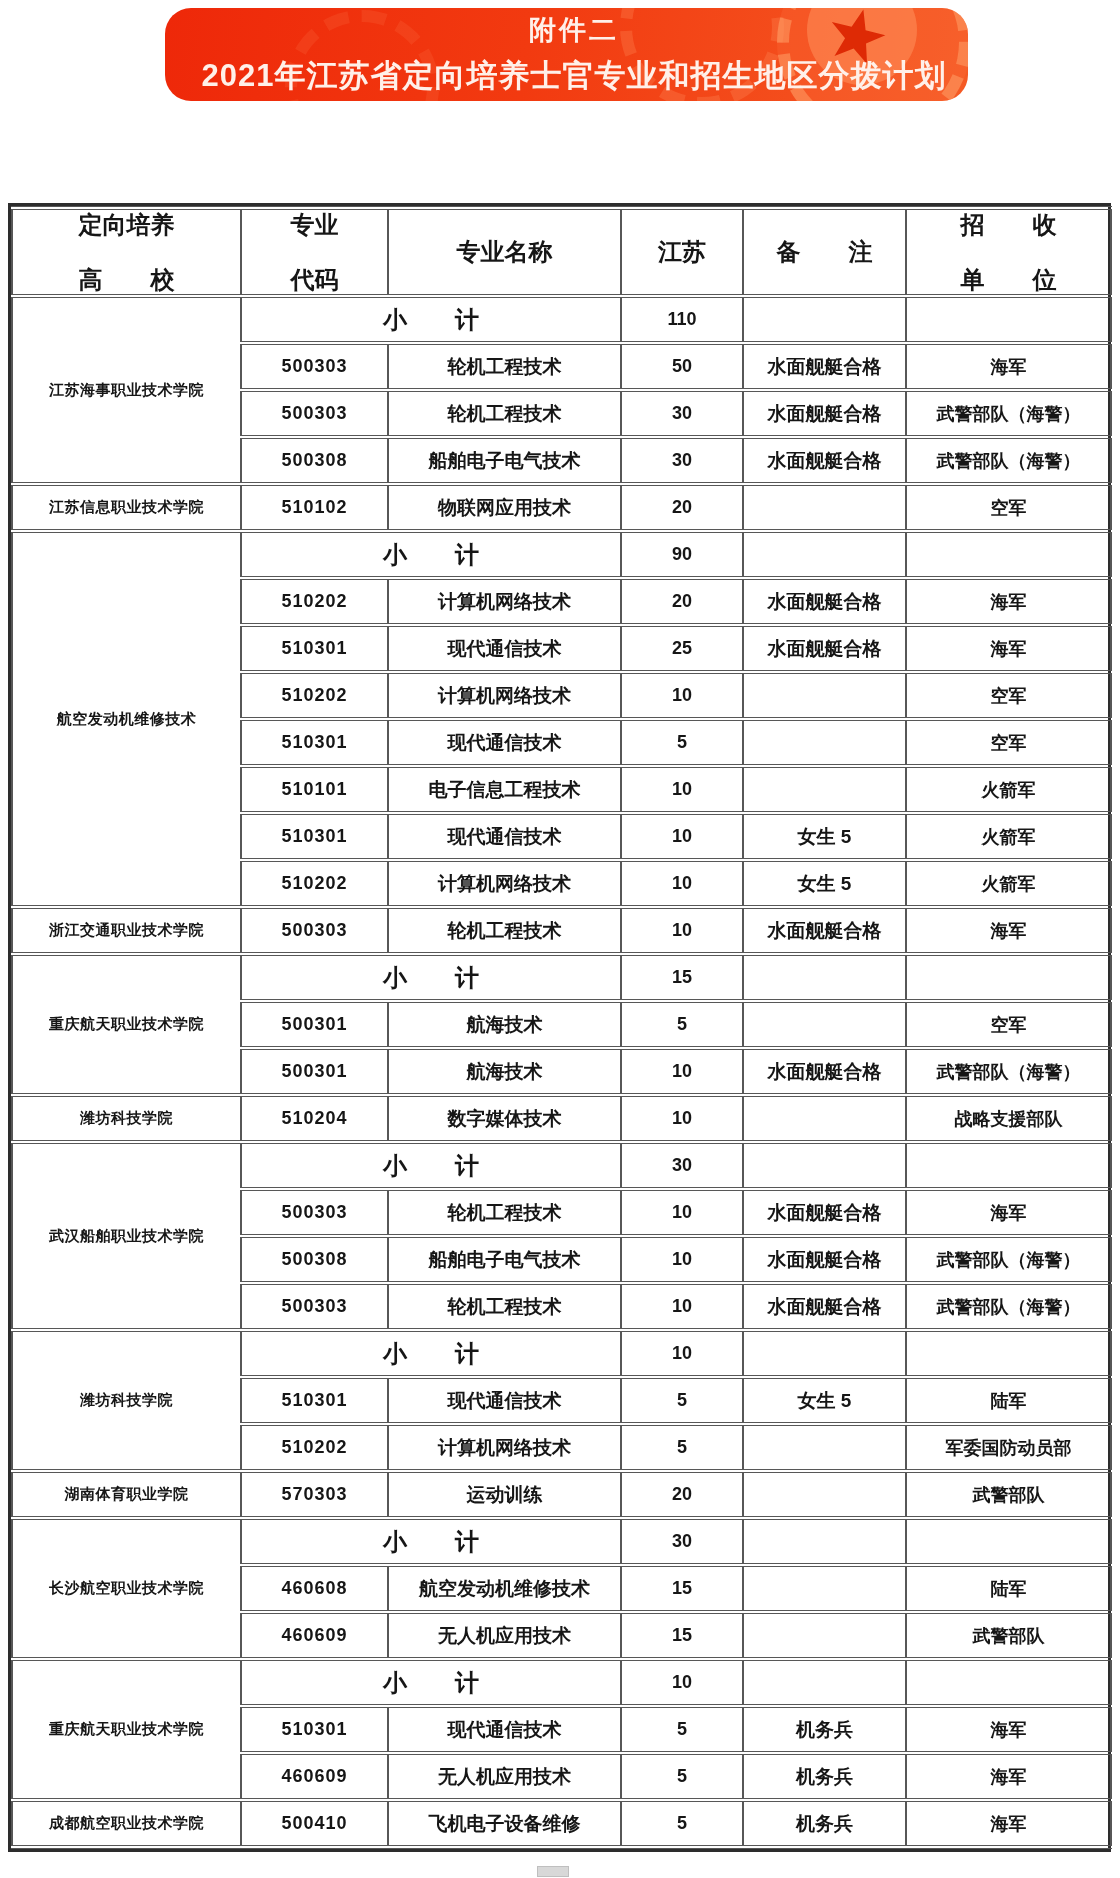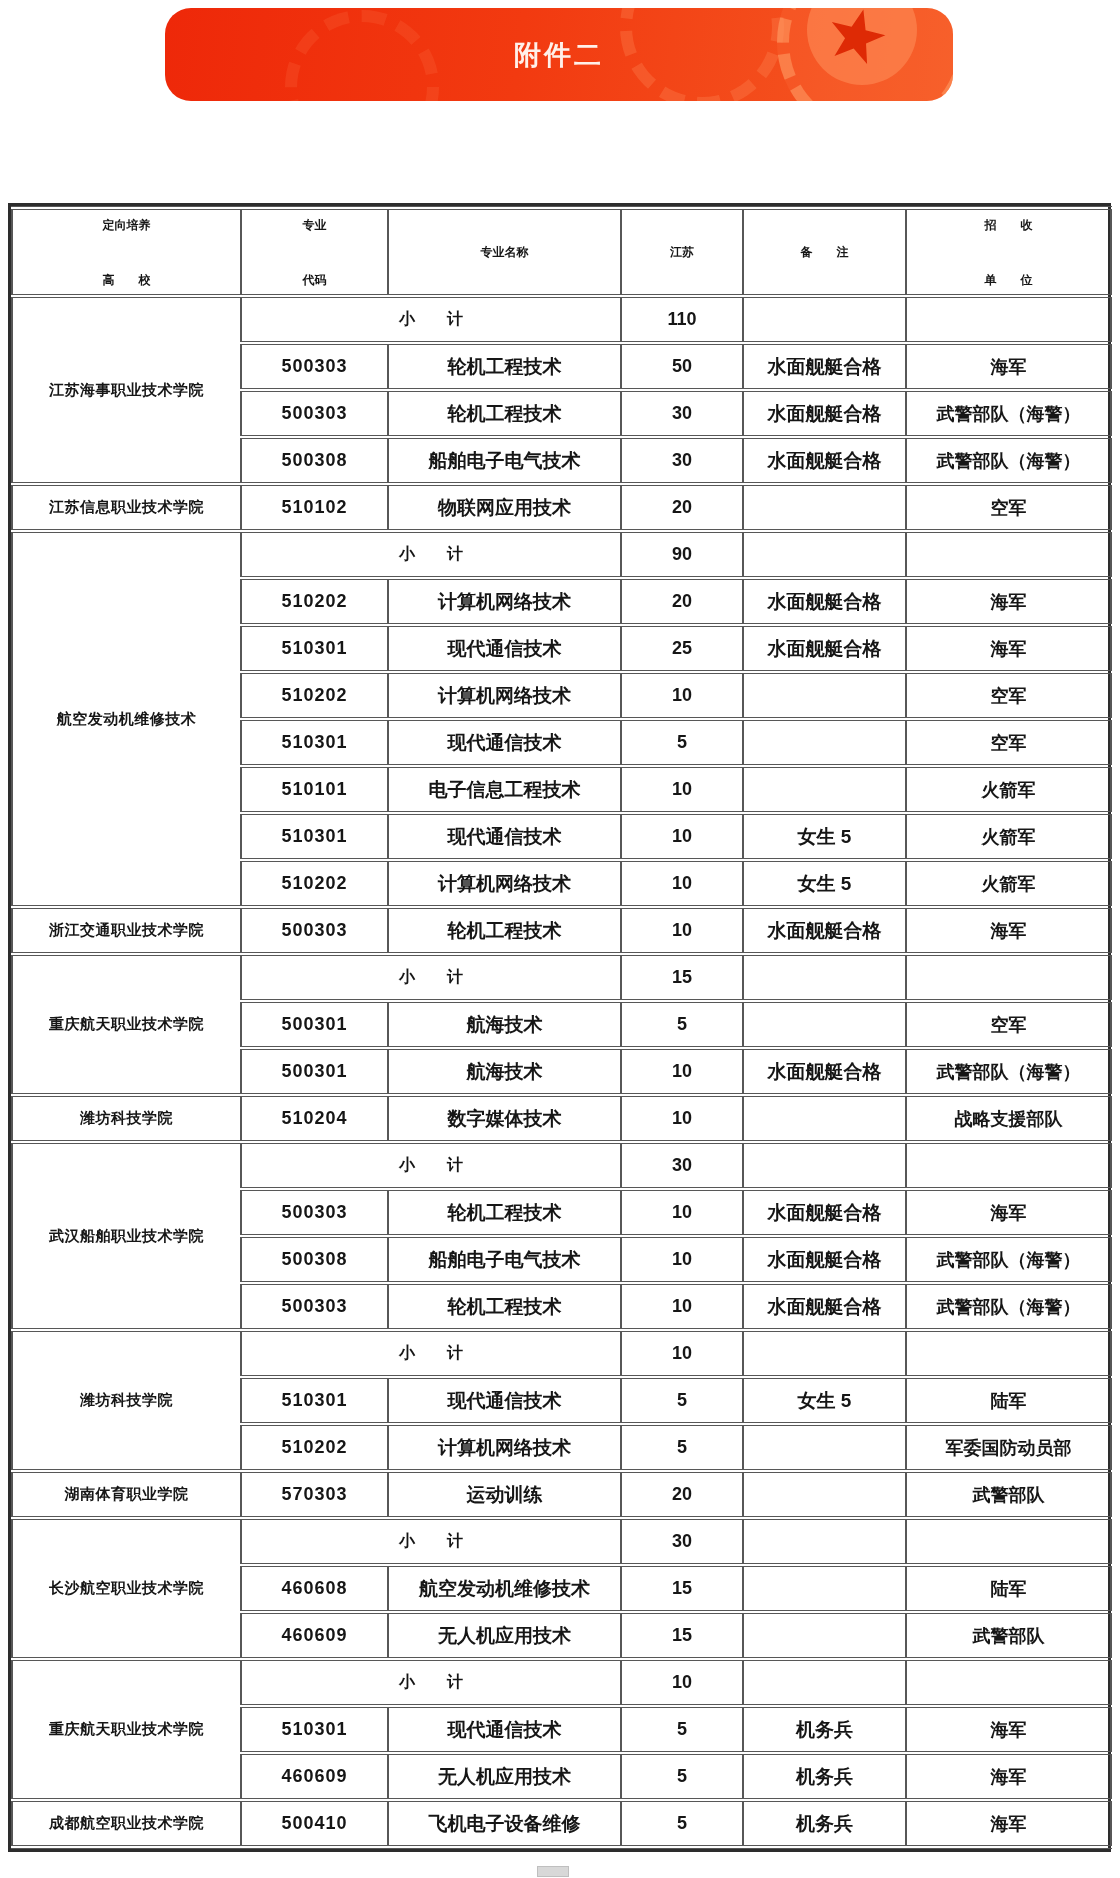--- a/index.html
+++ b/index.html
@@ -9,20 +9,21 @@
     font-family:"Liberation Sans","DejaVu Sans",sans-serif;
     color:#161616;
   }
 
   
   .banner {
     position:absolute; left:165px; top:8px; width:788px; height:93px;
     border-radius:26px; overflow:hidden;
     display:flex; flex-direction:column; justify-content:center; align-items:center;
     gap:7px;
+    padding-left:15px;
   }
   .banner .deco { position:absolute; border-radius:50%; pointer-events:none; }
   .ring-left   { left:120px; top:2px;  width:130px; height:130px; border:12px dashed rgba(255,130,85,0.18); }
   .ring-mid    { left:455px; top:-63px; width:140px; height:140px; border:12px dashed rgba(255,140,90,0.30); }
   .emblem-outer{ left:612px; top:-63px; width:170px; height:170px;
                  border:12px dashed rgba(255,165,110,0.50); background:rgba(255,120,70,0.22); }
   .emblem-inner{ left:642px; top:-33px; width:110px; height:110px; background:rgba(255,150,95,0.50); }
   .star { position:absolute; left:662px; top:-3px; width:60px; height:60px; transform:rotate(14deg); }
   .banner-line1 { position:relative; z-index:2; font-size:27px; font-weight:bold; letter-spacing:3px; }
   .banner-line2 { position:relative; z-index:2; font-size:31px; font-weight:bold; letter-spacing:1px; white-space:nowrap; }
@@ -32,48 +33,49 @@
     position:absolute; left:8px; top:203px; width:1103px;
     border:3px solid #2d2d2d; box-sizing:border-box; background:#fff;
   }
   table { border-collapse:collapse; table-layout:fixed; width:100%; }
   th, td {
     border-left:2px solid #575757; border-right:2px solid #575757;
     border-top:4px double #575757; border-bottom:4px double #575757;
     text-align:center; vertical-align:middle;
     font-weight:bold; padding:0; overflow:hidden; white-space:nowrap;
   }
-  thead th { height:84px; font-size:12px; }
+  thead th { height:84px; font-size:24px; }
   .hl { line-height:20px; }
   .hl + .hl { margin-top:35px; }
   tbody td { height:43px; font-size:19px; }
   td.college { font-size:15px; letter-spacing:0.5px; }
   td.code    { font-size:18px; letter-spacing:1px; }
   td.num     { font-size:18px; }
   td.unit    { font-size:18px;border-radius:15px; }
-  td.subtotal{ font-size:16px;border-radius:20px; }
+  td.subtotal{ font-size:24px;border-radius:20px; }
 
   
   .scan-artifact {
     position:absolute; left:537px; top:1866px; width:32px; height:11px;
     background:#d8d8d8; border:1px solid #bfbfbf; box-sizing:border-box;
   }
 </style>
 </head>
 <body>
 
 <div class="banner" style="background: linear-gradient(97deg, rgb(238, 40, 9) 0%, rgb(242, 58, 16) 45%, rgb(245, 90, 36) 100%); color: rgb(255, 240, 233);">
   <div class="deco ring-left"></div>
   <div class="deco ring-mid"></div>
   <div class="deco emblem-outer"></div>
   <div class="deco emblem-inner"></div>
   <svg class="star" viewBox="0 0 100 100" aria-hidden="true">
     <polygon points="50,6 62,39 96,39 68,60 78,93 50,73 22,93 32,60 4,39 38,39" fill="#de2a05"></polygon>
   </svg>
   <div class="banner-line1">附件二</div>
+  <div class="banner-line2">2021年江苏省定向培养士官专业和招生地区分拨计划</div>
 </div>
 
 <div class="table-wrap">
   <table>
     <colgroup>
       <col style="width:229px">
         <col style="width:147px">
         <col style="width:233px">
       <col style="width:122px">
         <col style="width:163px">

